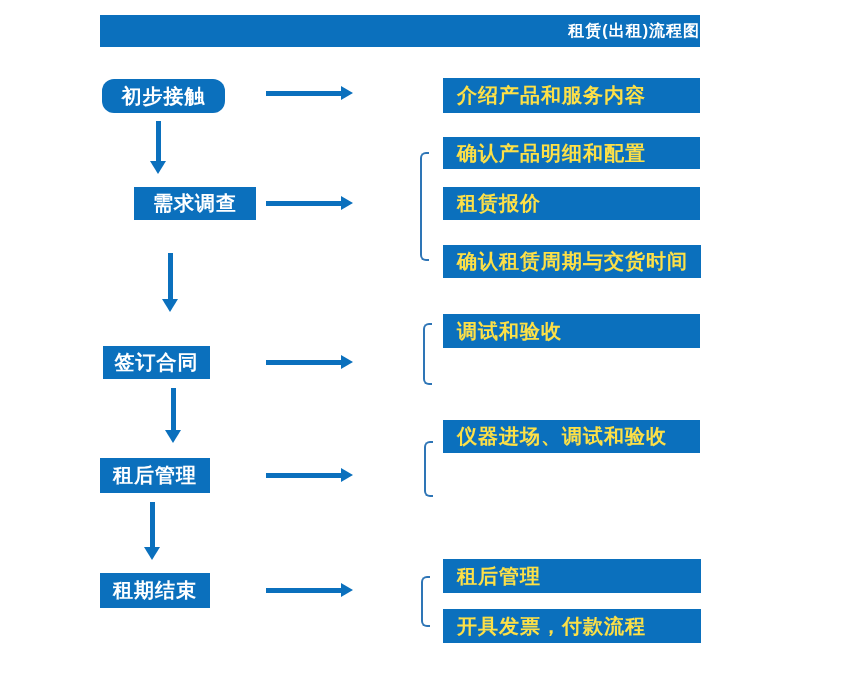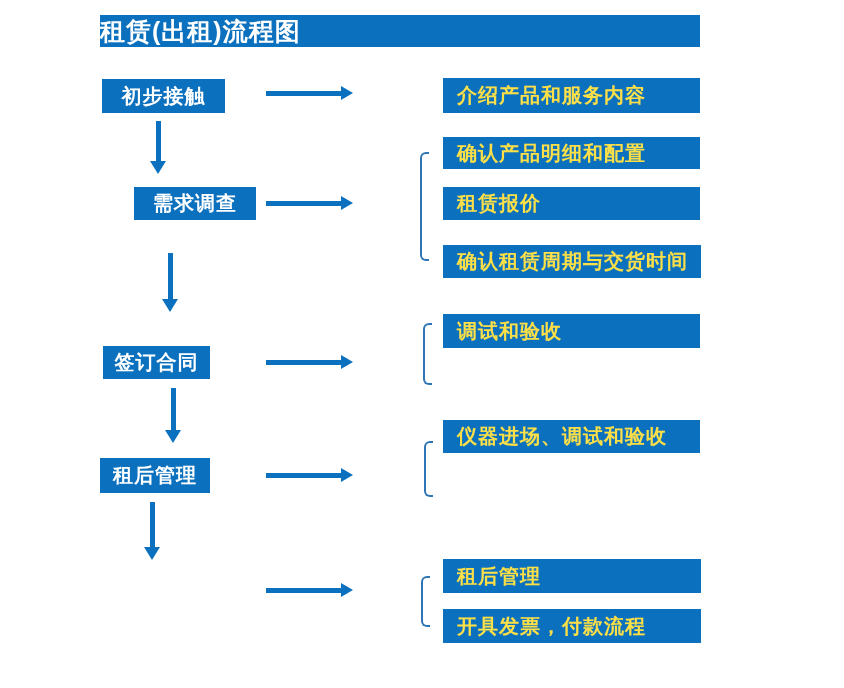--- a/index.html
+++ b/index.html
@@ -15,23 +15,23 @@
     height:688px;
     background:#ffffff;
     overflow:hidden;
   }
   .title-bar{
     position:absolute;
     left:100px; top:15px;
     width:600px; height:32px;
     background:var(--blue);
     color:#ffffff;
-    font-size:25px;
+    font-size:16px;
     font-weight:bold;
-    text-align:left;
+    text-align:right;
     line-height:32px;
     letter-spacing:1px;
   }
   .lbox{
     position:absolute;
     background:var(--blue);
     color:#ffffff;
     font-size:20px;
     font-weight:bold;
     text-align:center;
@@ -77,21 +77,21 @@
   .bracket{
     position:absolute;
     width:9px;
     border-left:2px solid var(--bracket);
     border-top:2px solid var(--bracket);
     border-bottom:2px solid var(--bracket);
     border-radius:6px 0 0 6px;
   }
 
   
-  .lbox-1{left:102px;top:79px;width:123px;height:34px;}
+  .lbox-1{left:102px;top:79px;width:123px;height:34px;border-radius:12px;}
   .lbox-2{left:102px;top:187px;width:122px;height:33px;margin-left:32px;}
   .lbox-3{left:103px;top:346px;width:107px;height:33px;}
   .lbox-4{left:100px;top:458px;width:110px;height:35px;}
   .lbox-5{left:100px;top:573px;width:110px;height:35px;}
 
   .harrow-1{left:266px;top:86px;}
   .harrow-2{left:266px;top:196px;}
   .harrow-3{left:266px;top:355px;}
   .harrow-4{left:266px;top:468px;}
   .harrow-5{left:266px;top:583px;}
@@ -170,20 +170,21 @@
     <div class="shaft"></div>
     <div class="head"></div>
   </div>
   <div class="bracket bracket-4"></div>
   <div class="rbox rbox-4-1">仪器进场、调试和验收</div>
   <div class="v-arrow varrow-4">
     <div class="shaft"></div>
     <div class="head"></div>
   </div>
 
+  <div class="lbox lbox-5">租期结束</div>
   <div class="h-arrow harrow-5">
     <div class="shaft"></div>
     <div class="head"></div>
   </div>
   <div class="bracket bracket-5"></div>
   <div class="rbox rbox-5-1">租后管理</div>
   <div class="rbox rbox-5-2">开具发票，付款流程</div>
 
 </div>
 

